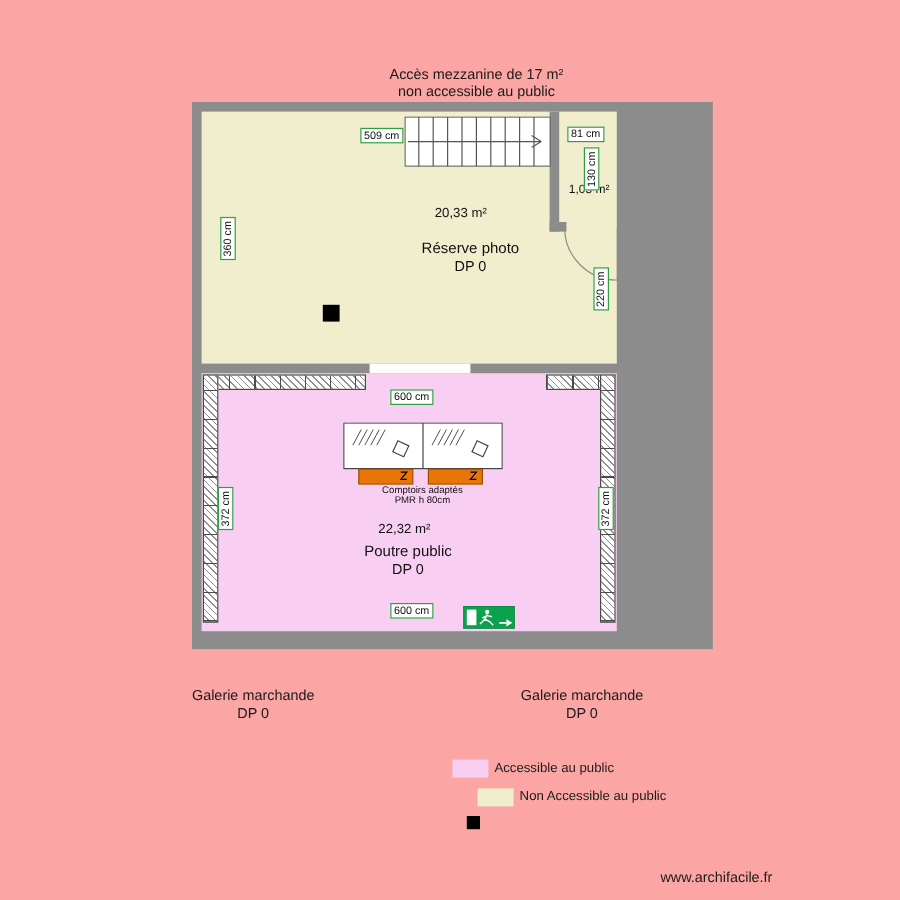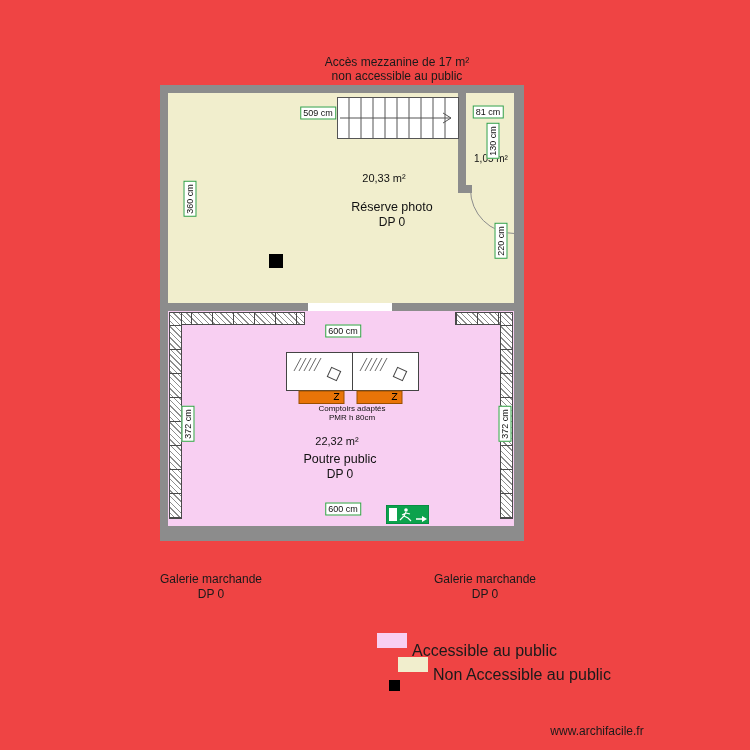--- a/index.html
+++ b/index.html
@@ -1,21 +1,21 @@
 <!DOCTYPE html>
 <html><head>
 <meta charset="utf-8">
 <style>
   html,body{margin:0;padding:0;background:#fff;}
   .page{
-    position:relative;width:750px;height:750px;background:#ef4444;overflow:hidden;
+    position:relative;width:750px;height:750px;background:#fca5a5;overflow:hidden;
     font-family:"Liberation Sans","DejaVu Sans",sans-serif;color:#1a1a1a;
   }
   .abs{position:absolute;}
-  .plan{position:absolute;left:160px;top:85px;width:364px;height:456px;background:#8c8c8c;}
+  .plan{position:absolute;left:160px;top:85px;width:434px;height:456px;background:#8c8c8c;}
   .room{position:absolute;box-sizing:border-box;}
   .room-reserve{left:8px;top:8px;width:346px;height:210px;background:#f1eecd;}
   .room-accueil{left:8px;top:226px;width:346px;height:215px;background:#f8cff2;}
   .doorway{position:absolute;left:148px;top:218px;width:84px;height:8px;background:#ffffff;}
   .wall{position:absolute;background:#8c8c8c;}
   .curtain-bar{
     position:absolute;left:8px;top:441px;width:346px;height:15px;background:#57a5f3;
     display:flex;align-items:center;justify-content:center;
   }
   .curtain-text{font-size:12px;font-weight:bold;color:#1c2bb8;white-space:nowrap;}
@@ -35,21 +35,21 @@
   .shelf{
     position:absolute;box-sizing:border-box;background-color:#fff;border:1px solid #4a4a4a;z-index:2;
   }
   .shelf.h{background-image:
     repeating-linear-gradient(90deg,#4a4a4a 0 1px,transparent 1px 21px),
     repeating-linear-gradient(45deg,transparent 0 3px,#8f8f8f 3px 4px);}
   .shelf.v{background-image:
     repeating-linear-gradient(0deg,#4a4a4a 0 1px,transparent 1px 24px),
     repeating-linear-gradient(45deg,transparent 0 3px,#8f8f8f 3px 4px);}
   .legend-swatch{position:absolute;width:30px;height:15px;}
-  .legend-label{position:absolute;font-size:16px;line-height:15px;white-space:nowrap;margin-top:10px;}
+  .legend-label{position:absolute;font-size:11px;line-height:15px;white-space:nowrap;}
   .gal{position:absolute;width:160px;text-align:center;font-size:12px;line-height:14px;}
   .footer{position:absolute;left:517px;top:724px;width:160px;text-align:center;font-size:12px;}
   .title-line{position:absolute;left:247px;width:300px;text-align:center;font-size:12px;line-height:14px;}
   svg{display:block;}
 </style>
 </head>
 <body>
 
 <div class="page">
 

